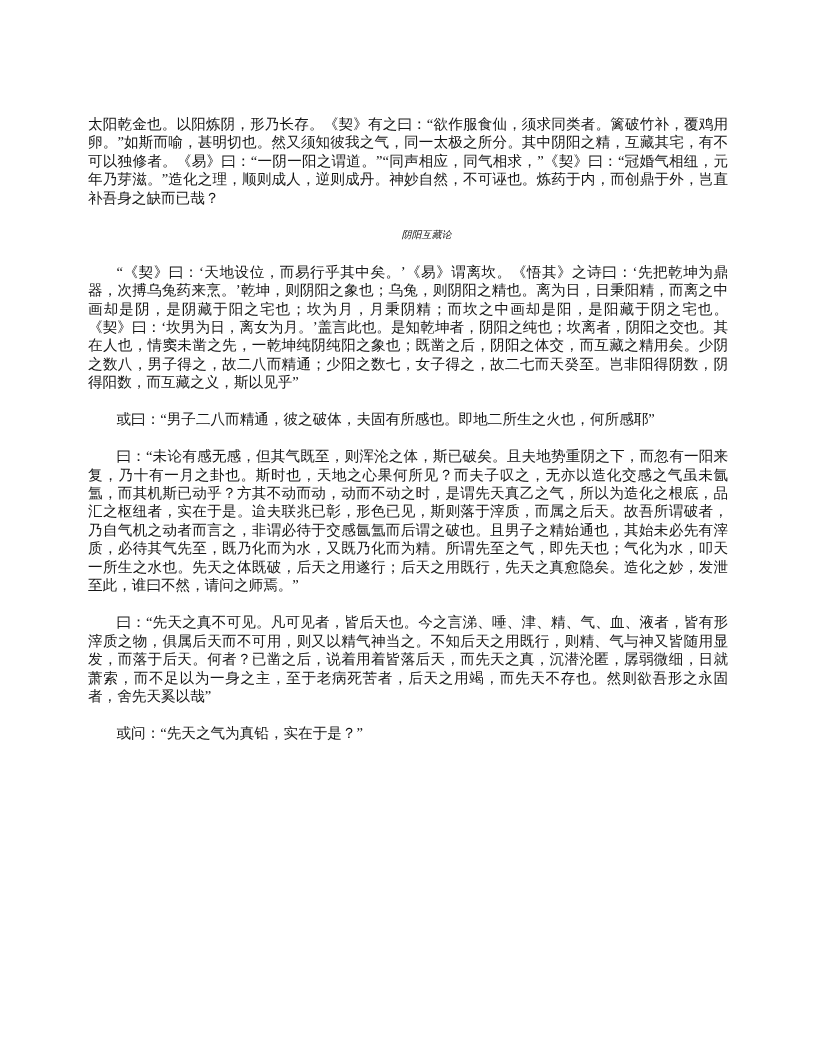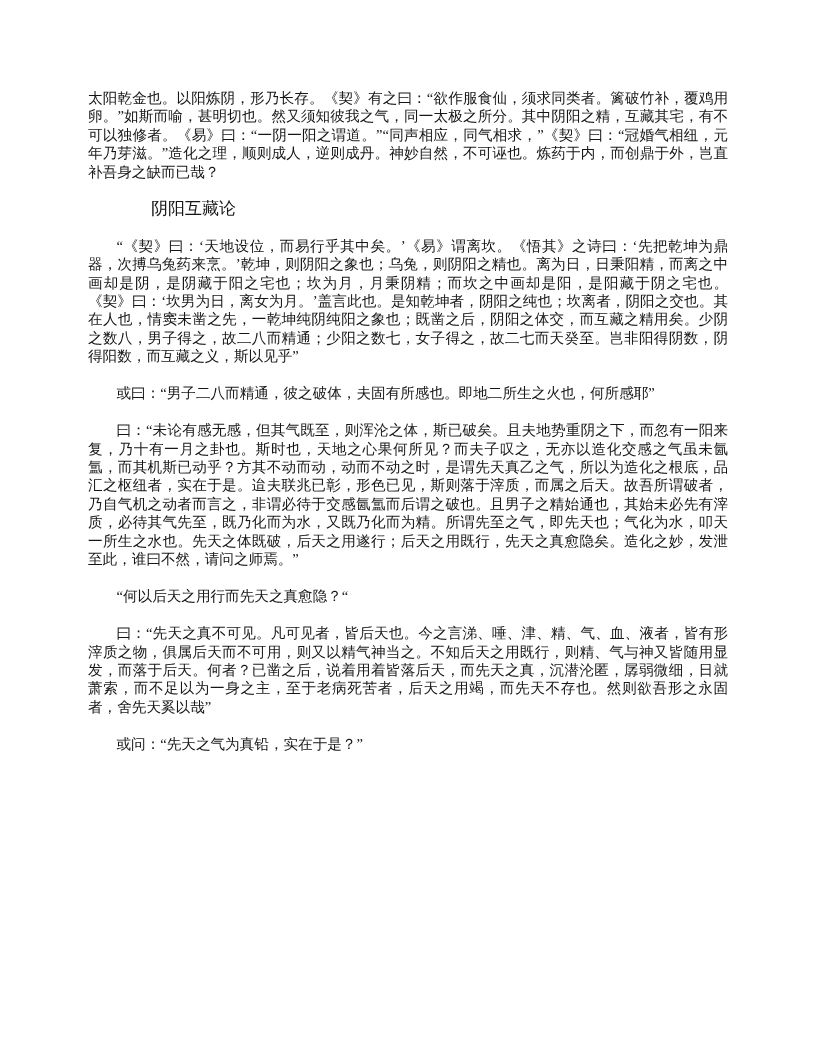--- a/index.html
+++ b/index.html
@@ -23,34 +23,35 @@
   }
   .para {
     margin: 0 0 18.45px 0;
     text-align: justify;
     text-justify: inter-ideograph;
     text-indent: 1.95em;
     word-break: break-all;
   }
   .para.no-indent {
     text-indent: 0;
+    margin-top: 26px;
   }
   .heading {
     margin: 0 0 18.45px 0;
     padding-left: 3.7em;
     font-weight: normal;
-    font-size: 17px;
-    text-align: left;
+    font-size: 10px;
+    text-align: center;
+    font-style: italic;
   }
 </style>
 </head>
 <body>
 
 <div class="page">
   <p class="para no-indent">太阳乾金也。以阳炼阴，形乃长存。《契》有之曰：“欲作服食仙，须求同类者。篱破竹补，覆鸡用卵。”如斯而喻，甚明切也。然又须知彼我之气，同一太极之所分。其中阴阳之精，互藏其宅，有不可以独修者。《易》曰：“一阴一阳之谓道。”“同声相应，同气相求，”《契》曰：“冠婚气相纽，元年乃芽滋。”造化之理，顺则成人，逆则成丹。神妙自然，不可诬也。炼药于内，而创鼎于外，岂直补吾身之缺而已哉？</p>
   <p class="heading">阴阳互藏论</p>
   <p class="para">“《契》曰：‘天地设位，而易行乎其中矣。’《易》谓离坎。《悟其》之诗曰：‘先把乾坤为鼎器，次搏乌兔药来烹。’乾坤，则阴阳之象也；乌兔，则阴阳之精也。离为日，日秉阳精，而离之中画却是阴，是阴藏于阳之宅也；坎为月，月秉阴精；而坎之中画却是阳，是阳藏于阴之宅也。《契》曰：‘坎男为日，离女为月。’盖言此也。是知乾坤者，阴阳之纯也；坎离者，阴阳之交也。其在人也，情窦未凿之先，一乾坤纯阴纯阳之象也；既凿之后，阴阳之体交，而互藏之精用矣。少阴之数八，男子得之，故二八而精通；少阳之数七，女子得之，故二七而天癸至。岂非阳得阴数，阴得阳数，而互藏之义，斯以见乎”</p>
   <p class="para">或曰：“男子二八而精通，彼之破体，夫固有所感也。即地二所生之火也，何所感耶”</p>
   <p class="para">曰：“未论有感无感，但其气既至，则浑沦之体，斯已破矣。且夫地势重阴之下，而忽有一阳来复，乃十有一月之卦也。斯时也，天地之心果何所见？而夫子叹之，无亦以造化交感之气虽未氤氲，而其机斯已动乎？方其不动而动，动而不动之时，是谓先天真乙之气，所以为造化之根底，品汇之枢纽者，实在于是。迨夫联兆已彰，形色已见，斯则落于滓质，而属之后天。故吾所谓破者，乃自气机之动者而言之，非谓必待于交感氤氲而后谓之破也。且男子之精始通也，其始未必先有滓质，必待其气先至，既乃化而为水，又既乃化而为精。所谓先至之气，即先天也；气化为水，叩天一所生之水也。先天之体既破，后天之用遂行；后天之用既行，先天之真愈隐矣。造化之妙，发泄至此，谁曰不然，请问之师焉。”</p>
-  <p class="para">“何以后天之用行而先天之真愈隐？“</p>
   <p class="para">曰：“先天之真不可见。凡可见者，皆后天也。今之言涕、唾、津、精、气、血、液者，皆有形滓质之物，俱属后天而不可用，则又以精气神当之。不知后天之用既行，则精、气与神又皆随用显发，而落于后天。何者？已凿之后，说着用着皆落后天，而先天之真，沉潜沦匿，孱弱微细，日就萧索，而不足以为一身之主，至于老病死苦者，后天之用竭，而先天不存也。然则欲吾形之永固者，舍先天奚以哉”</p>
   <p class="para">或问：“先天之气为真铅，实在于是？”</p>
 </div>
 
 </body></html>

